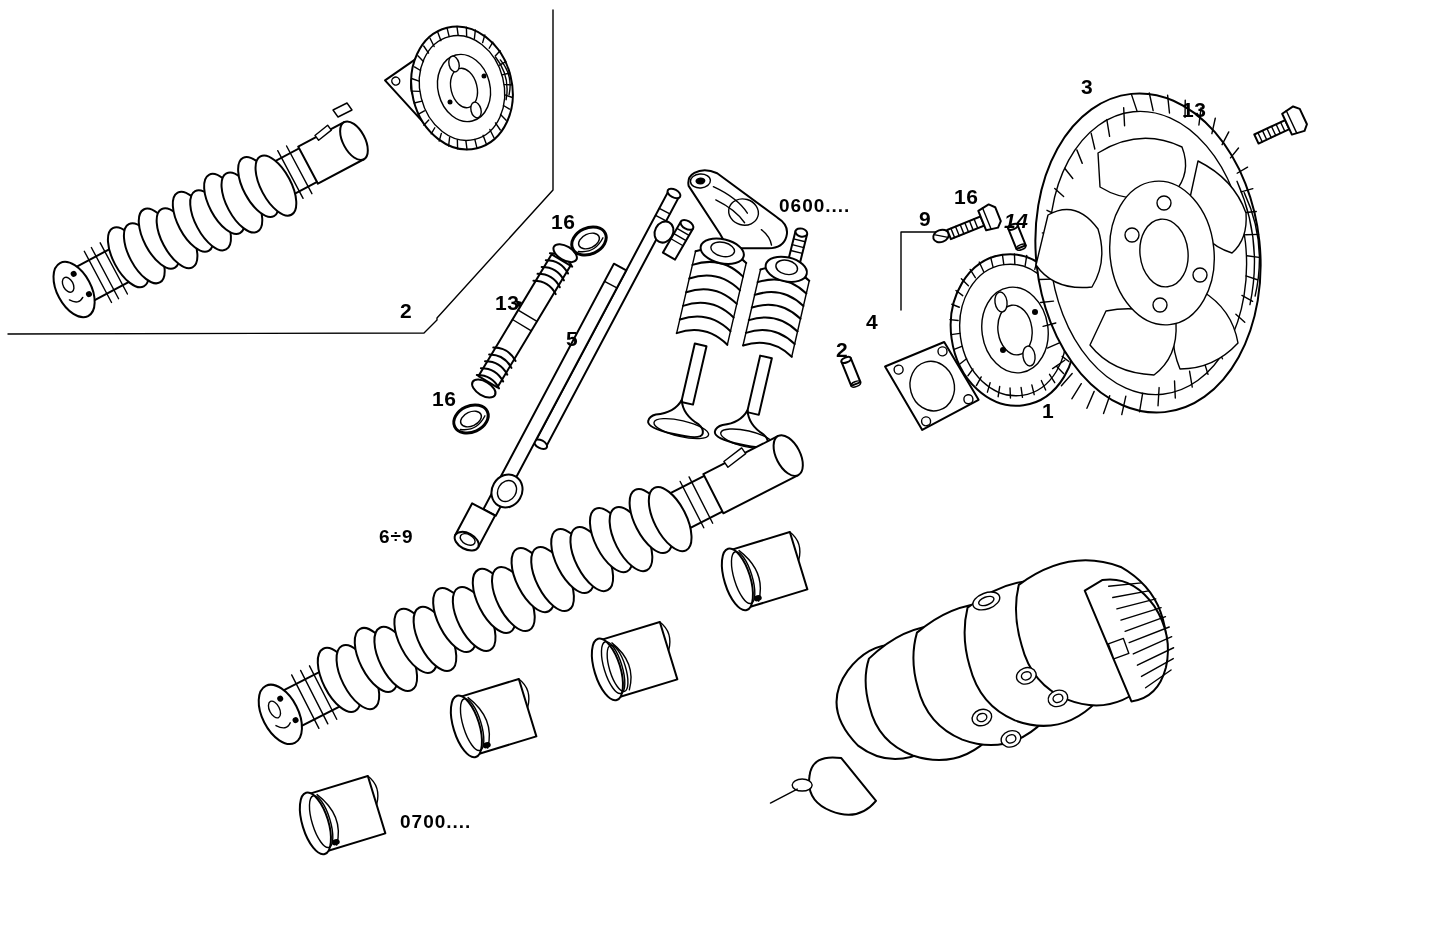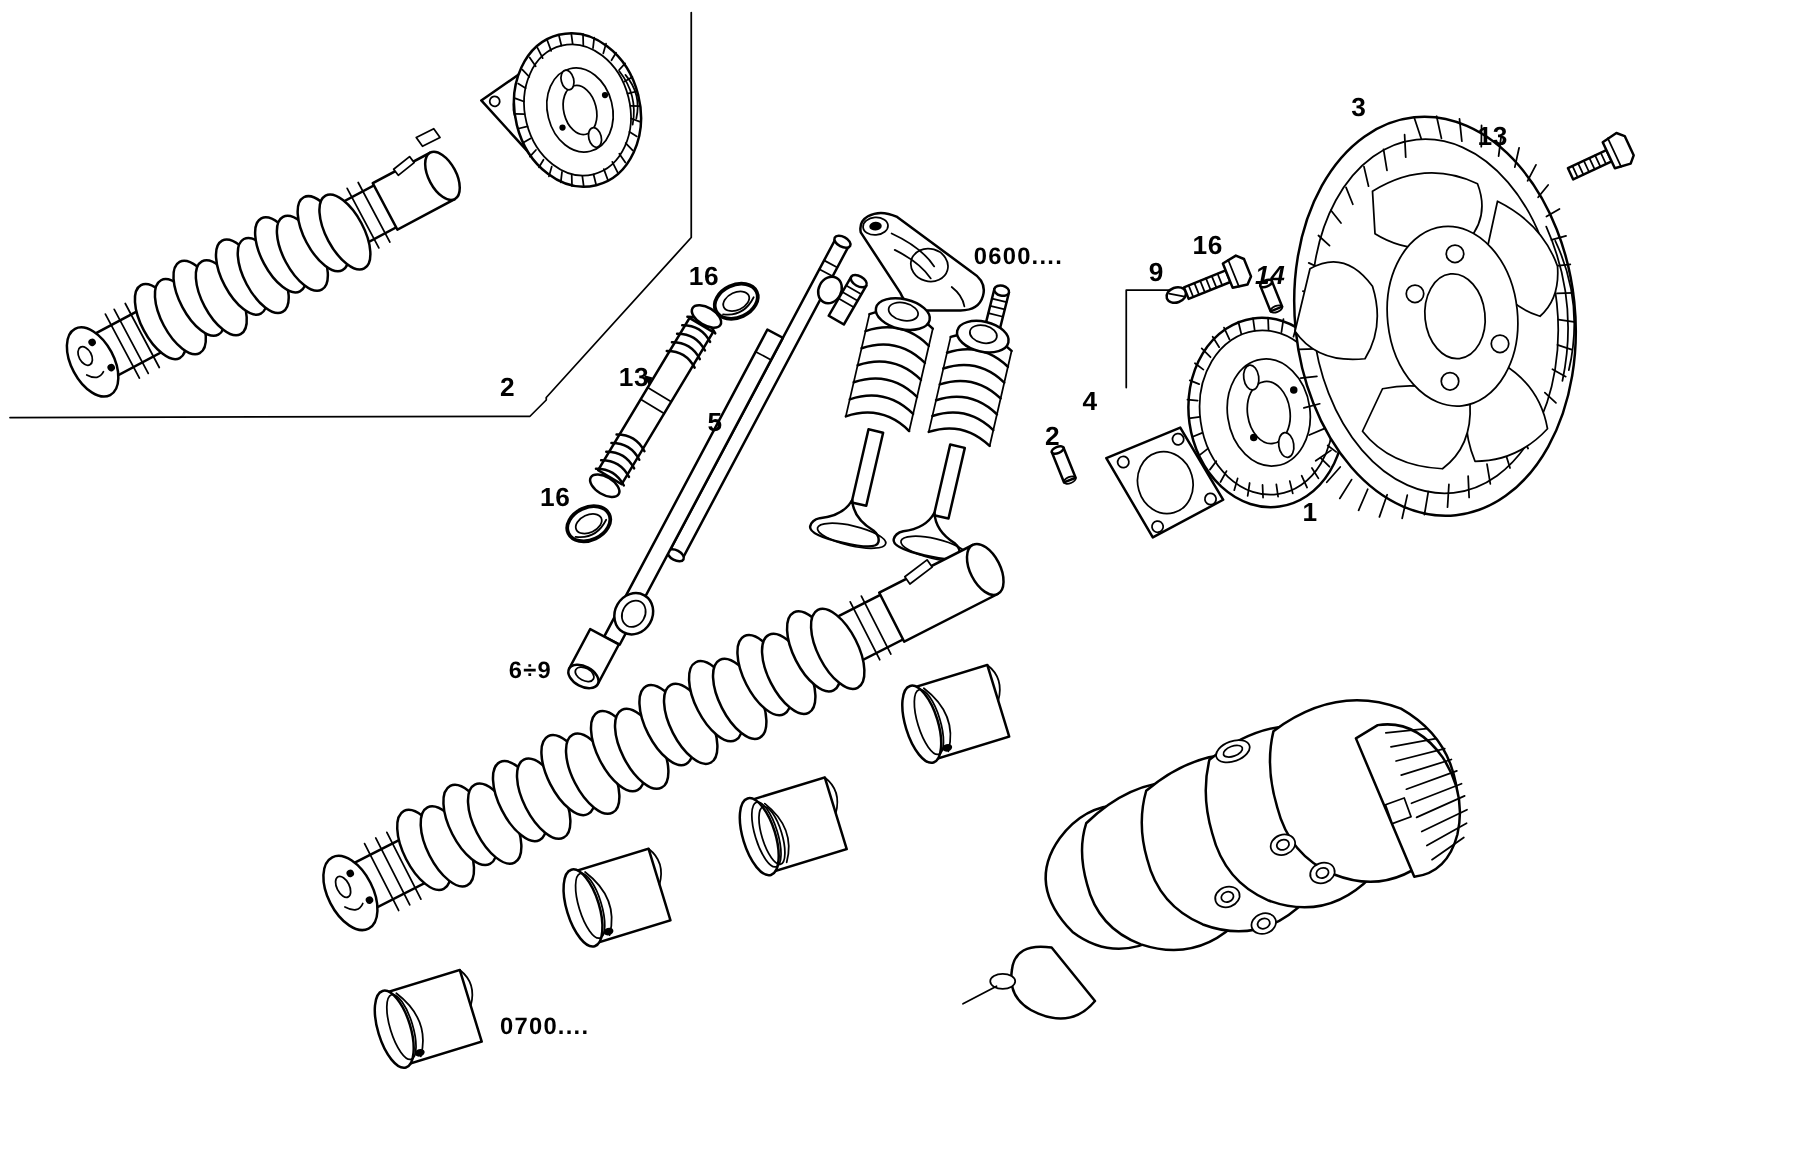--- a/index.html
+++ b/index.html
@@ -617,21 +617,21 @@
     </g>
 
   </svg>
 
   <div id="callout-layer">
       <div class="callout" style="left: 400px; top: 300px;">2</div>
       <div class="callout" style="left: 551px; top: 211px;">16</div>
       <div class="callout" style="left: 495px; top: 292px;">13</div>
       <div class="callout" style="left: 432px; top: 388px;">16</div>
       <div class="callout" style="left: 566px; top: 328px;">5</div>
-      <div class="callout wide" style="left: 407px; top: 527px; text-align: center;">6÷9</div>
+      <div class="callout wide" style="left: 379px; top: 527px; text-align: center;">6÷9</div>
       <div class="callout wide" style="left: 779px; top: 196px;">0600....</div>
       <div class="callout wide" style="left: 400px; top: 812px;">0700....</div>
       <div class="callout" style="left: 919px; top: 208px;">9</div>
       <div class="callout" style="left: 954px; top: 186px;">16</div>
       <div class="callout" style="left: 1004px; top: 210px; font-style: italic;">14</div>
       <div class="callout" style="left: 1081px; top: 76px;">3</div>
       <div class="callout" style="left: 1182px; top: 99px;">13</div>
       <div class="callout" style="left: 866px; top: 311px;">4</div>
       <div class="callout" style="left: 836px; top: 339px;">2</div>
       <div class="callout" style="left: 1042px; top: 400px;">1</div>

